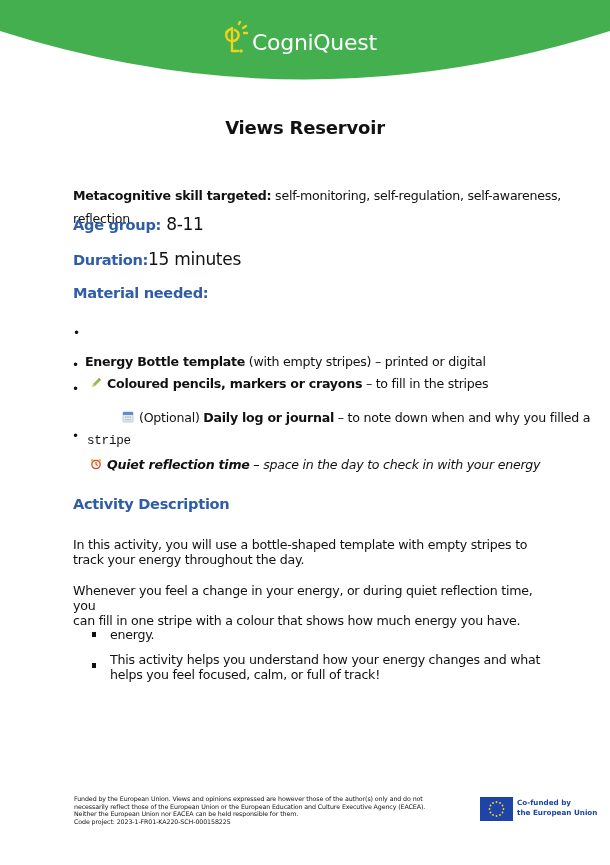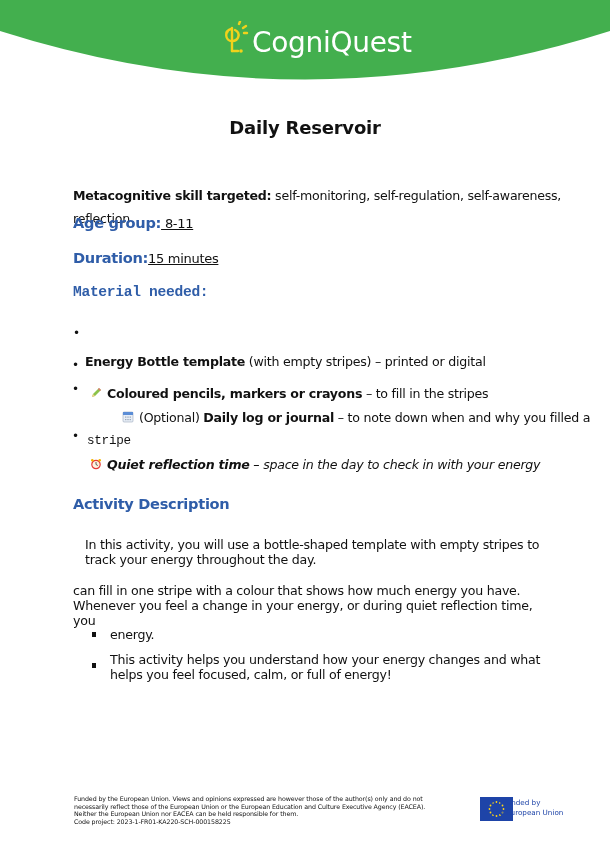--- a/index.html
+++ b/index.html
@@ -4,38 +4,38 @@
 <style>
   * { box-sizing: border-box; margin: 0; padding: 0; }
   html, body { width: 610px; height: 865px; background: #ffffff; overflow: hidden; }
   body { position: relative; font-family: "DejaVu Sans", "Liberation Sans", sans-serif; color: #111111; }
 
   .header-band { position: absolute; left: 0; top: 0; width: 610px; height: 90px; }
   .header-band svg { position: absolute; left: 0; top: 0; }
 
   .logo { position: absolute; left: 222px; top: 20px; height: 40px; display: flex; align-items: center; }
   .logo-icon { width: 28px; height: 38px; margin-right: 2px; }
-  .logo-text { font-family: "DejaVu Sans", sans-serif; color: #ffffff; font-size: 28px; letter-spacing: -0.3px; line-height: 1; margin-top: 6px; }
+  .logo-text { font-family: "DejaVu Sans", sans-serif; color: #ffffff; font-size: 22px; letter-spacing: -0.3px; line-height: 1; margin-top: 6px; }
 
   .title { position: absolute; left: 0; width: 610px; top: 117px; text-align: center; font-size: 18px; font-weight: bold; letter-spacing: -0.2px; }
 
   .line { position: absolute; left: 73px; font-size: 12.6px; line-height: 16px; letter-spacing: -0.25px; white-space: nowrap; margin-top: 29px; }
   .b { font-weight: bold; }
   .blue-head { position: absolute; left: 73px; color: #2F5DA8; font-weight: bold; font-size: 14.6px; letter-spacing: -0.3px; white-space: nowrap; }
-  .blue-head .val { color: #111; font-weight: normal; font-size: 13px; text-decoration: underline; }
+  .blue-head .val { color: #111; font-weight: normal; font-size: 17px; }
 
   .bullet-dot { position: absolute; font-size: 12px; }
   .emoji { display: inline-block; width: 12px; height: 12px; vertical-align: -1px; margin-right: 5px; }
 
   .desc { position: absolute; left: 73px; font-size: 12.6px; line-height: 15px; letter-spacing: -0.25px; width: 470px; }
   .sq { position: absolute; width: 4px; height: 5px; background: #111; }
 
   .footer-text { position: absolute; left: 74px; top: 795px; font-size: 6.3px; line-height: 7.7px; letter-spacing: -0.1px; color: #111; white-space: nowrap; }
   .eu-flag { position: absolute; left: 480px; top: 797px; width: 33px; height: 24px; background: #1E44A8; }
-  .eu-text { position: absolute; left: 492px; top: 798px; font-size: 7.2px; line-height: 9.5px; color: #1E44A8; font-weight: normal; white-space: nowrap; }
+  .eu-text { position: absolute; left: 517px; top: 798px; font-size: 7.2px; line-height: 9.5px; color: #1E44A8; font-weight: bold; white-space: nowrap; }
 </style>
 </head>
 <body>
 
 <div class="header-band">
   <svg width="610" height="90" viewBox="0 0 610 90">
     <path d="M0,0 L610,0 L610,31 Q305,128 0,31 Z" fill="#43AF4E"></path>
   </svg>
 </div>
 
@@ -48,44 +48,44 @@
       <line x1="17" y1="3" x2="18" y2="0.5"></line>
       <line x1="21" y1="7" x2="24" y2="5"></line>
       <line x1="22" y1="12" x2="25" y2="12"></line>
     </g>
     <circle cx="5" cy="11" r="1.5" fill="#F2D21B"></circle>
     <circle cx="19" cy="30" r="1.8" fill="#F2D21B"></circle>
   </svg>
   <span class="logo-text">CogniQuest</span>
 </div>
 
-<div class="title">Daily Reservoir</div>
+<div class="title">Views Reservoir</div>
 
 <div class="line" style="top:159px;">
   <span class="b">Metacognitive skill targeted:</span><span> self-monitoring, self-regulation, self-awareness,</span>
 </div>
 <div class="line" style="top:182px;">reflection</div>
 
 <div class="blue-head" style="top:214px;">
   <span>Age group:</span><span class="val"> 8-11</span>
 </div>
 
 <div class="blue-head" style="top:249px;text-align:center;">
   <span>Duration:</span><span class="val">15 minutes</span>
 </div>
 
-<div class="blue-head" style="top:284px;font-family:Liberation Mono, monospace;">Material needed:</div>
+<div class="blue-head" style="top:284px;">Material needed:</div>
 
 <div class="bullet-dot" style="left:73px; top:326px;">•</div>
 <div class="line" style="left:85px; top:325px;">
   <span class="b">Energy Bottle template</span><span> (with empty stripes) – printed or digital</span>
 </div>
 
 <div class="bullet-dot" style="left:72px; top:358px;">•</div>
-<div class="line" style="left:90px; top:357px;">
+<div class="line" style="left:90px; top:347px;">
   <svg class="emoji" viewBox="0 0 12 12">
     <path d="M2,10 L3,7 L9,1 L11,3 L5,9 Z" fill="#8BC34A"></path>
     <path d="M2,10 L3,7 L5,9 Z" fill="#F5D08A"></path>
     <path d="M9,1 L11,3 L10,4 L8,2 Z" fill="#E57373"></path>
   </svg><span class="b">Coloured pencils, markers or crayons</span><span> – to fill in the stripes</span>
 </div>
 
 <div class="bullet-dot" style="left:72px; top:382px;">•</div>
 <div class="line" style="left:90px; top:381px;padding-left:32px;">
   <svg class="emoji" viewBox="0 0 12 12">
@@ -108,39 +108,39 @@
   <svg class="emoji" viewBox="0 0 12 12">
     <circle cx="6" cy="6.5" r="4.2" fill="#FFF3E0" stroke="#E53935" stroke-width="1.2"></circle>
     <path d="M6,4 L6,6.5 L7.8,7.5" stroke="#333" stroke-width="0.8" fill="none"></path>
     <circle cx="2.3" cy="2.3" r="1.3" fill="#F4B400"></circle>
     <circle cx="9.7" cy="2.3" r="1.3" fill="#F4B400"></circle>
   </svg><span class="b">Quiet reflection time</span><span> – space in the day to check in with your energy</span>
 </div>
 
 <div class="blue-head" style="top:495px;">Activity Description</div>
 
-<div class="desc" style="top:537px;margin-left:12px;">
+<div class="desc" style="top:537px;">
   <div>In this activity, you will use a bottle-shaped template with empty stripes to</div>
   <div>track your energy throughout the day.</div>
 </div>
 
 <div class="desc" style="top:583px;">
+  <div>Whenever you feel a change in your energy, or during quiet reflection time, you</div>
   <div>can fill in one stripe with a colour that shows how much energy you have.</div>
-  <div>Whenever you feel a change in your energy, or during quiet reflection time, you</div>
 </div>
 
 <div class="sq" style="left:92px; top:632px;"></div>
 <div class="desc" style="left:110px; top:627px;">
   <div>energy.</div>
 </div>
 
 <div class="sq" style="left:92px; top:663px;"></div>
 <div class="desc" style="left:110px; top:636px;margin-top:16px;">
   <div>This activity helps you understand how your energy changes and what</div>
-  <div>helps you feel focused, calm, or full of energy!</div>
+  <div>helps you feel focused, calm, or full of track!</div>
 </div>
 
 <div class="footer-text">
   <div>Funded by the European Union. Views and opinions expressed are however those of the author(s) only and do not</div>
   <div>necessarily reflect those of the European Union or the European Education and Culture Executive Agency (EACEA).</div>
   <div>Neither the European Union nor EACEA can be held responsible for them.</div>
   <div>Code project: 2023-1-FR01-KA220-SCH-000158225</div>
 </div>
 
 <div class="eu-flag">

